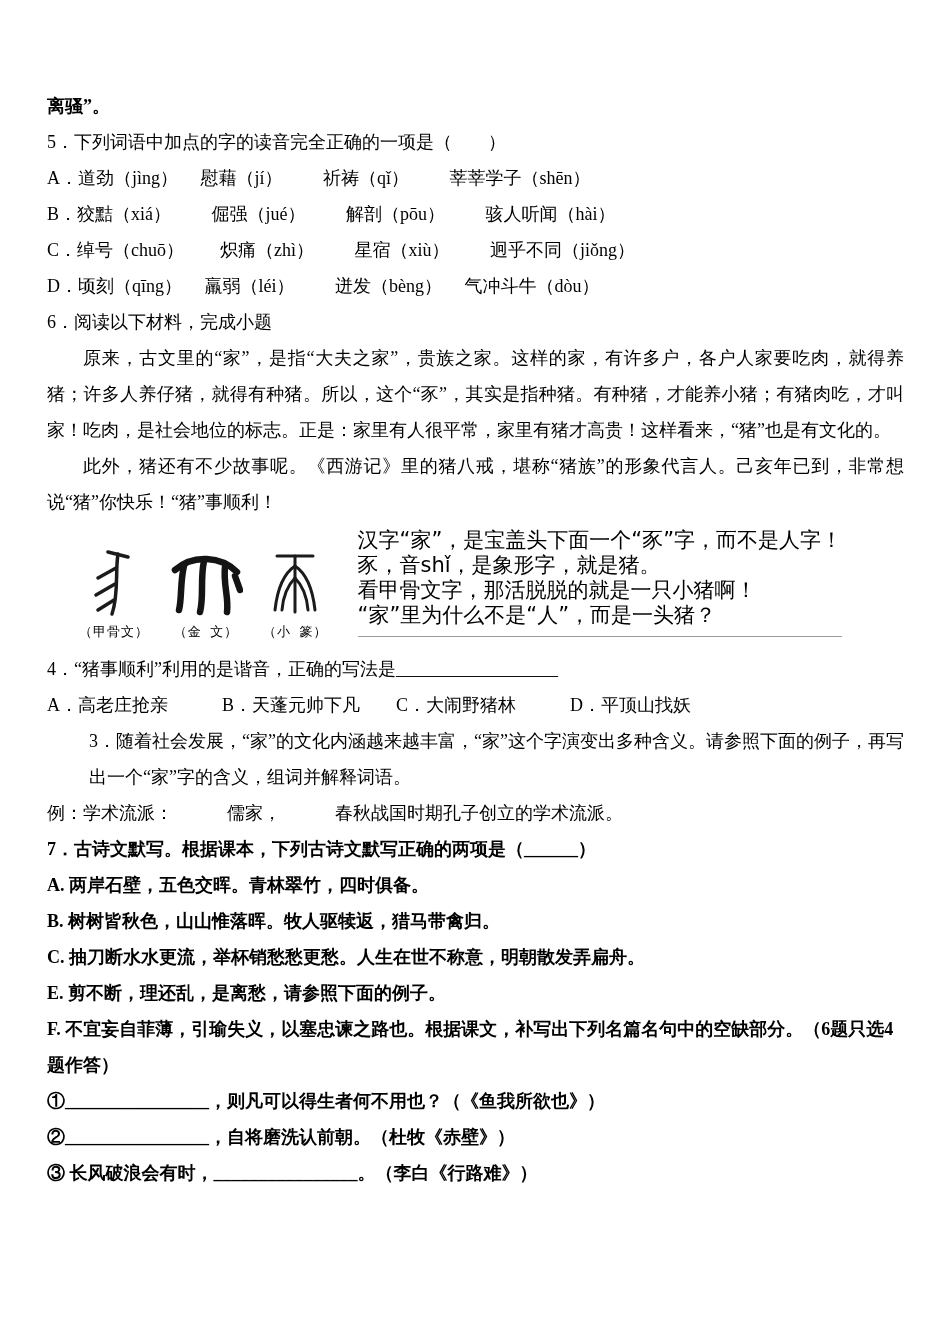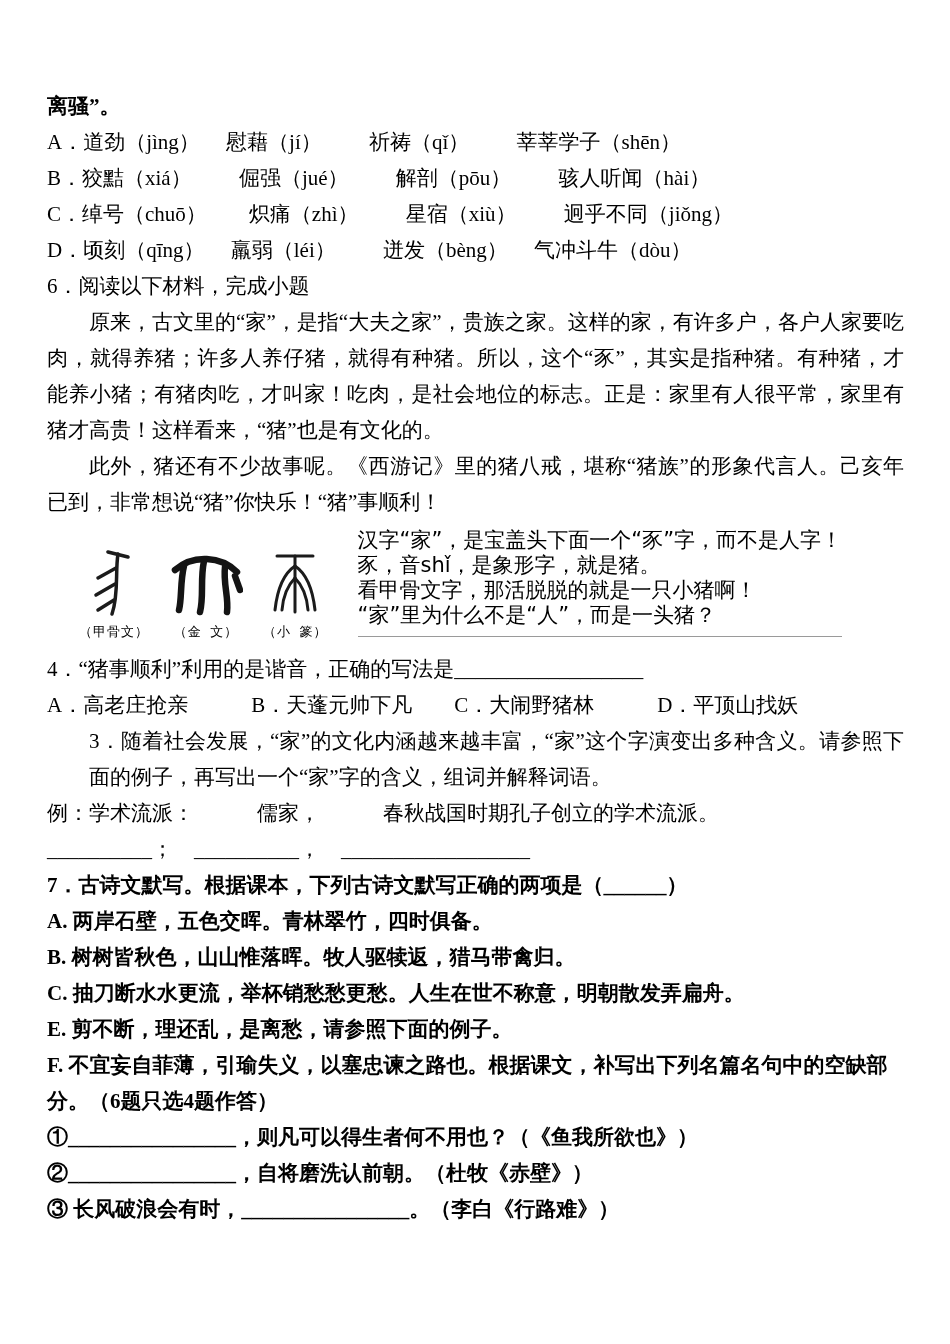--- a/index.html
+++ b/index.html
@@ -4,21 +4,21 @@
 <style>
   * { margin:0; padding:0; box-sizing:border-box; }
   html, body { background:#ffffff; }
   body {
     width:950px; height:1344px; overflow:hidden;
     font-family:"Liberation Serif","DejaVu Serif",serif;
     color:#000;
   }
   .page { padding:88px 46px 0 47px; }
   .line {
-    font-size:21px;
+    font-size:18px;
     line-height:36px;
     white-space:pre-wrap;
   }
   .bold { font-weight:700; }
   .para { text-align:justify; text-indent:2em; }
   .wrap { text-align:justify;margin-left:42px; }
 
   
   .figure { display:flex; align-items:flex-start; margin:8px 0 10px 14px; }
   .glyphs { display:flex; align-items:flex-end; gap:20px; margin-top:20px; padding-left:18px; }
@@ -35,20 +35,21 @@
     white-space:pre-wrap;
   }
 </style>
 </head>
 <body>
 
 <div class="page">
 
   <p class="line bold">离骚”。</p>
 
+  <p class="line">5．下列词语中加点的字的读音完全正确的一项是（　　）</p>
   <p class="line">A．道劲（jìng）　 慰藉（jí）　　 祈祷（qǐ）　　 莘莘学子（shēn）</p>
   <p class="line">B．狡黠（xiá）　　 倔强（jué）　　 解剖（pōu）　　 骇人听闻（hài）</p>
   <p class="line">C．绰号（chuō）　　炽痛（zhì）　　 星宿（xiù）　　 迥乎不同（jiǒng）</p>
   <p class="line">D．顷刻（qīng）　 羸弱（léi）　　 迸发（bèng）　 气冲斗牛（dòu）</p>
 
   <p class="line">6．阅读以下材料，完成小题</p>
   <p class="line para">原来，古文里的“家”，是指“大夫之家”，贵族之家。这样的家，有许多户，各户人家要吃肉，就得养猪；许多人养仔猪，就得有种猪。所以，这个“豕”，其实是指种猪。有种猪，才能养小猪；有猪肉吃，才叫家！吃肉，是社会地位的标志。正是：家里有人很平常，家里有猪才高贵！这样看来，“猪”也是有文化的。</p>
   <p class="line para">此外，猪还有不少故事呢。《西游记》里的猪八戒，堪称“猪族”的形象代言人。己亥年已到，非常想说“猪”你快乐！“猪”事顺利！</p>
 
   <div class="figure">
@@ -96,21 +97,20 @@
       <p>豕，音shǐ，是象形字，就是猪。</p>
       <p>看甲骨文字，那活脱脱的就是一只小猪啊！</p>
       <p>“家”里为什么不是“人”，而是一头猪？</p>
     </div>
   </div>
 
   <p class="line">4．“猪事顺利”利用的是谐音，正确的写法是__________________</p>
   <p class="line">A．高老庄抢亲　　　B．天蓬元帅下凡　　C．大闹野猪林　　　D．平顶山找妖</p>
   <p class="line wrap">3．随着社会发展，“家”的文化内涵越来越丰富，“家”这个字演变出多种含义。请参照下面的例子，再写出一个“家”字的含义，组词并解释词语。</p>
   <p class="line">例：学术流派：　　　儒家，　　　春秋战国时期孔子创立的学术流派。</p>
-  <p class="line">__________；　__________，　__________________</p>
 
   <p class="line bold">7．古诗文默写。根据课本，下列古诗文默写正确的两项是（______）</p>
   <p class="line bold">A. 两岸石壁，五色交晖。青林翠竹，四时俱备。</p>
   <p class="line bold">B. 树树皆秋色，山山惟落晖。牧人驱犊返，猎马带禽归。</p>
   <p class="line bold">C. 抽刀断水水更流，举杯销愁愁更愁。人生在世不称意，明朝散发弄扁舟。</p>
   <p class="line bold">E. 剪不断，理还乱，是离愁，请参照下面的例子。</p>
   <p class="line bold">F. 不宜妄自菲薄，引瑜失义，以塞忠谏之路也。根据课文，补写出下列名篇名句中的空缺部分。（6题只选4题作答）</p>
   <p class="line bold">①________________，则凡可以得生者何不用也？（《鱼我所欲也》）</p>
   <p class="line bold">②________________，自将磨洗认前朝。（杜牧《赤壁》）</p>
   <p class="line bold">③ 长风破浪会有时，________________。（李白《行路难》）</p>

